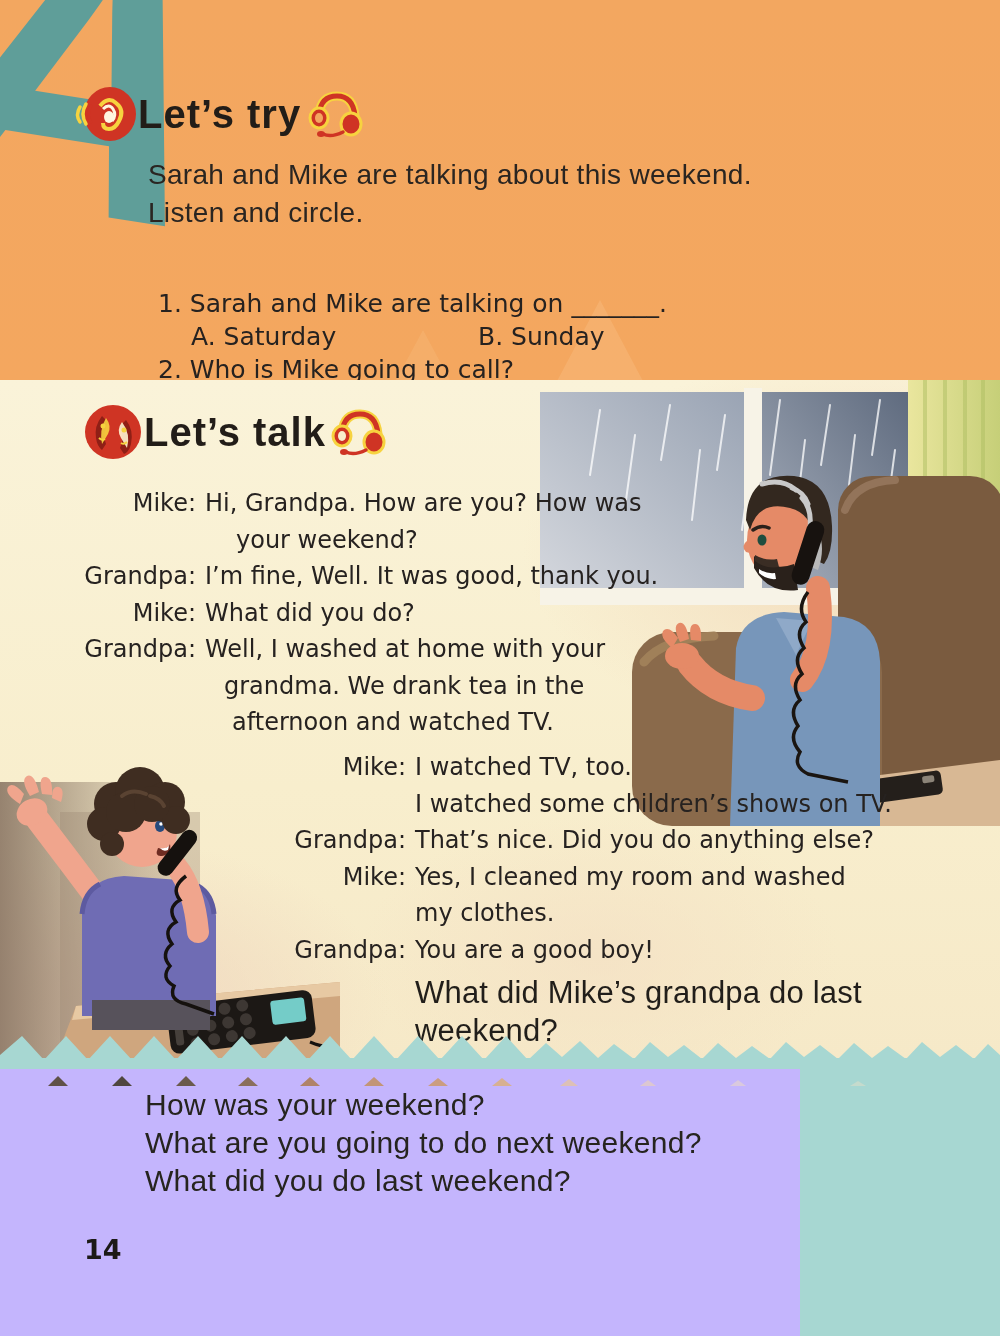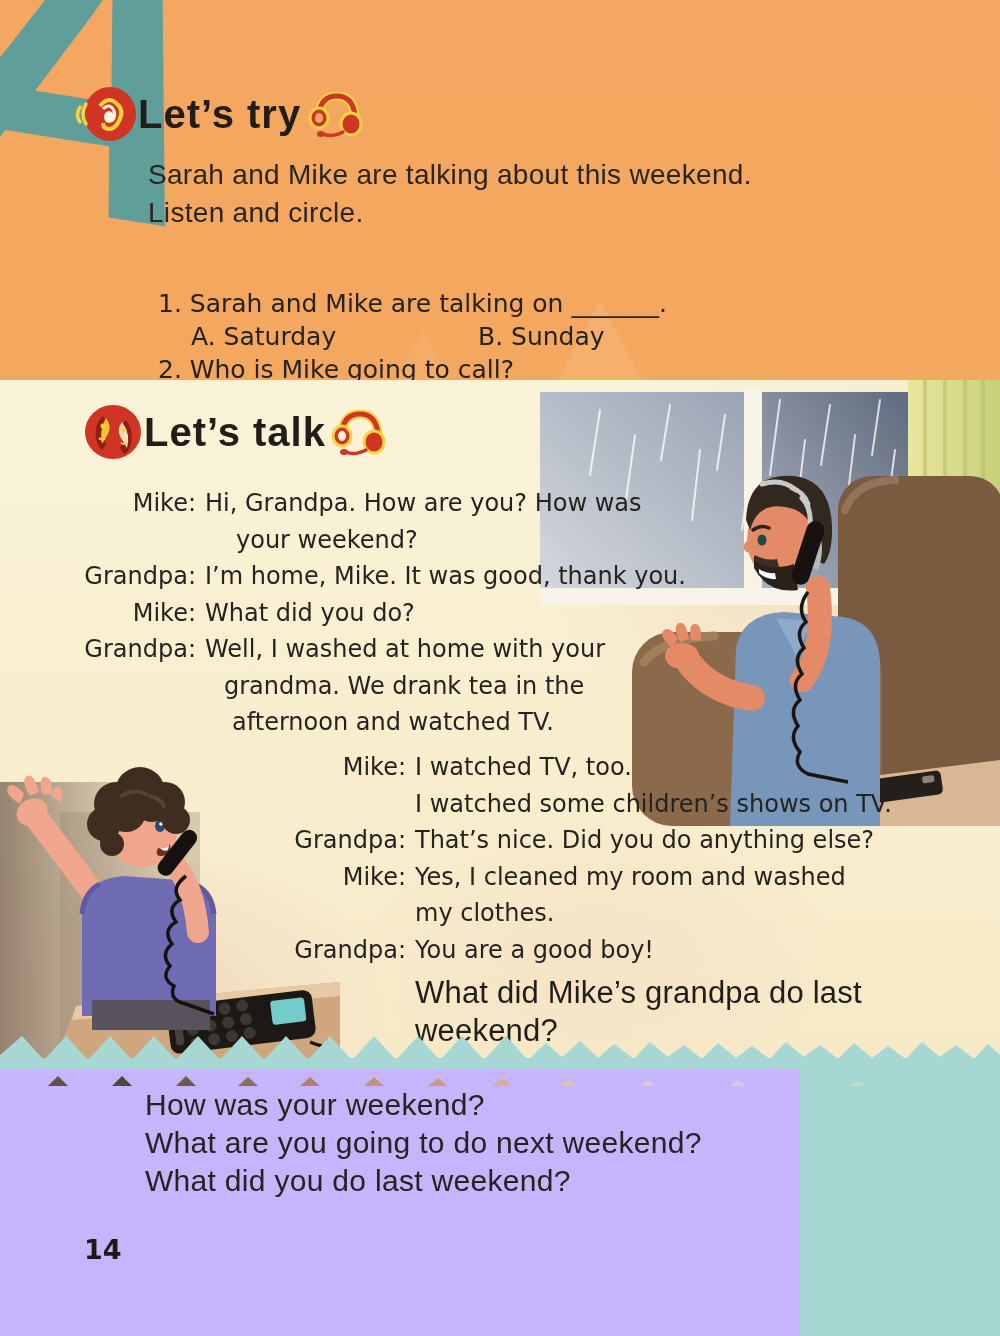--- a/index.html
+++ b/index.html
@@ -240,21 +240,21 @@
     <div class="dlg-row">
         <span class="dlg-speaker">Mike:</span>
         <span class="dlg-text">Hi, Grandpa. How are you? How was</span>
       </div>
     <div class="dlg-row">
         <span class="dlg-speaker"></span>
         <span class="dlg-text" style="padding-left:40px">your weekend?</span>
       </div>
     <div class="dlg-row">
         <span class="dlg-speaker">Grandpa:</span>
-        <span class="dlg-text">I’m home, Mike. It was good, thank you.</span>
+        <span class="dlg-text">I’m fine, Well. It was good, thank you.</span>
       </div>
     <div class="dlg-row">
         <span class="dlg-speaker">Mike:</span>
         <span class="dlg-text">What did you do?</span>
       </div>
     <div class="dlg-row">
         <span class="dlg-speaker">Grandpa:</span>
         <span class="dlg-text">Well, I washed at home with your</span>
       </div>
     <div class="dlg-row">

